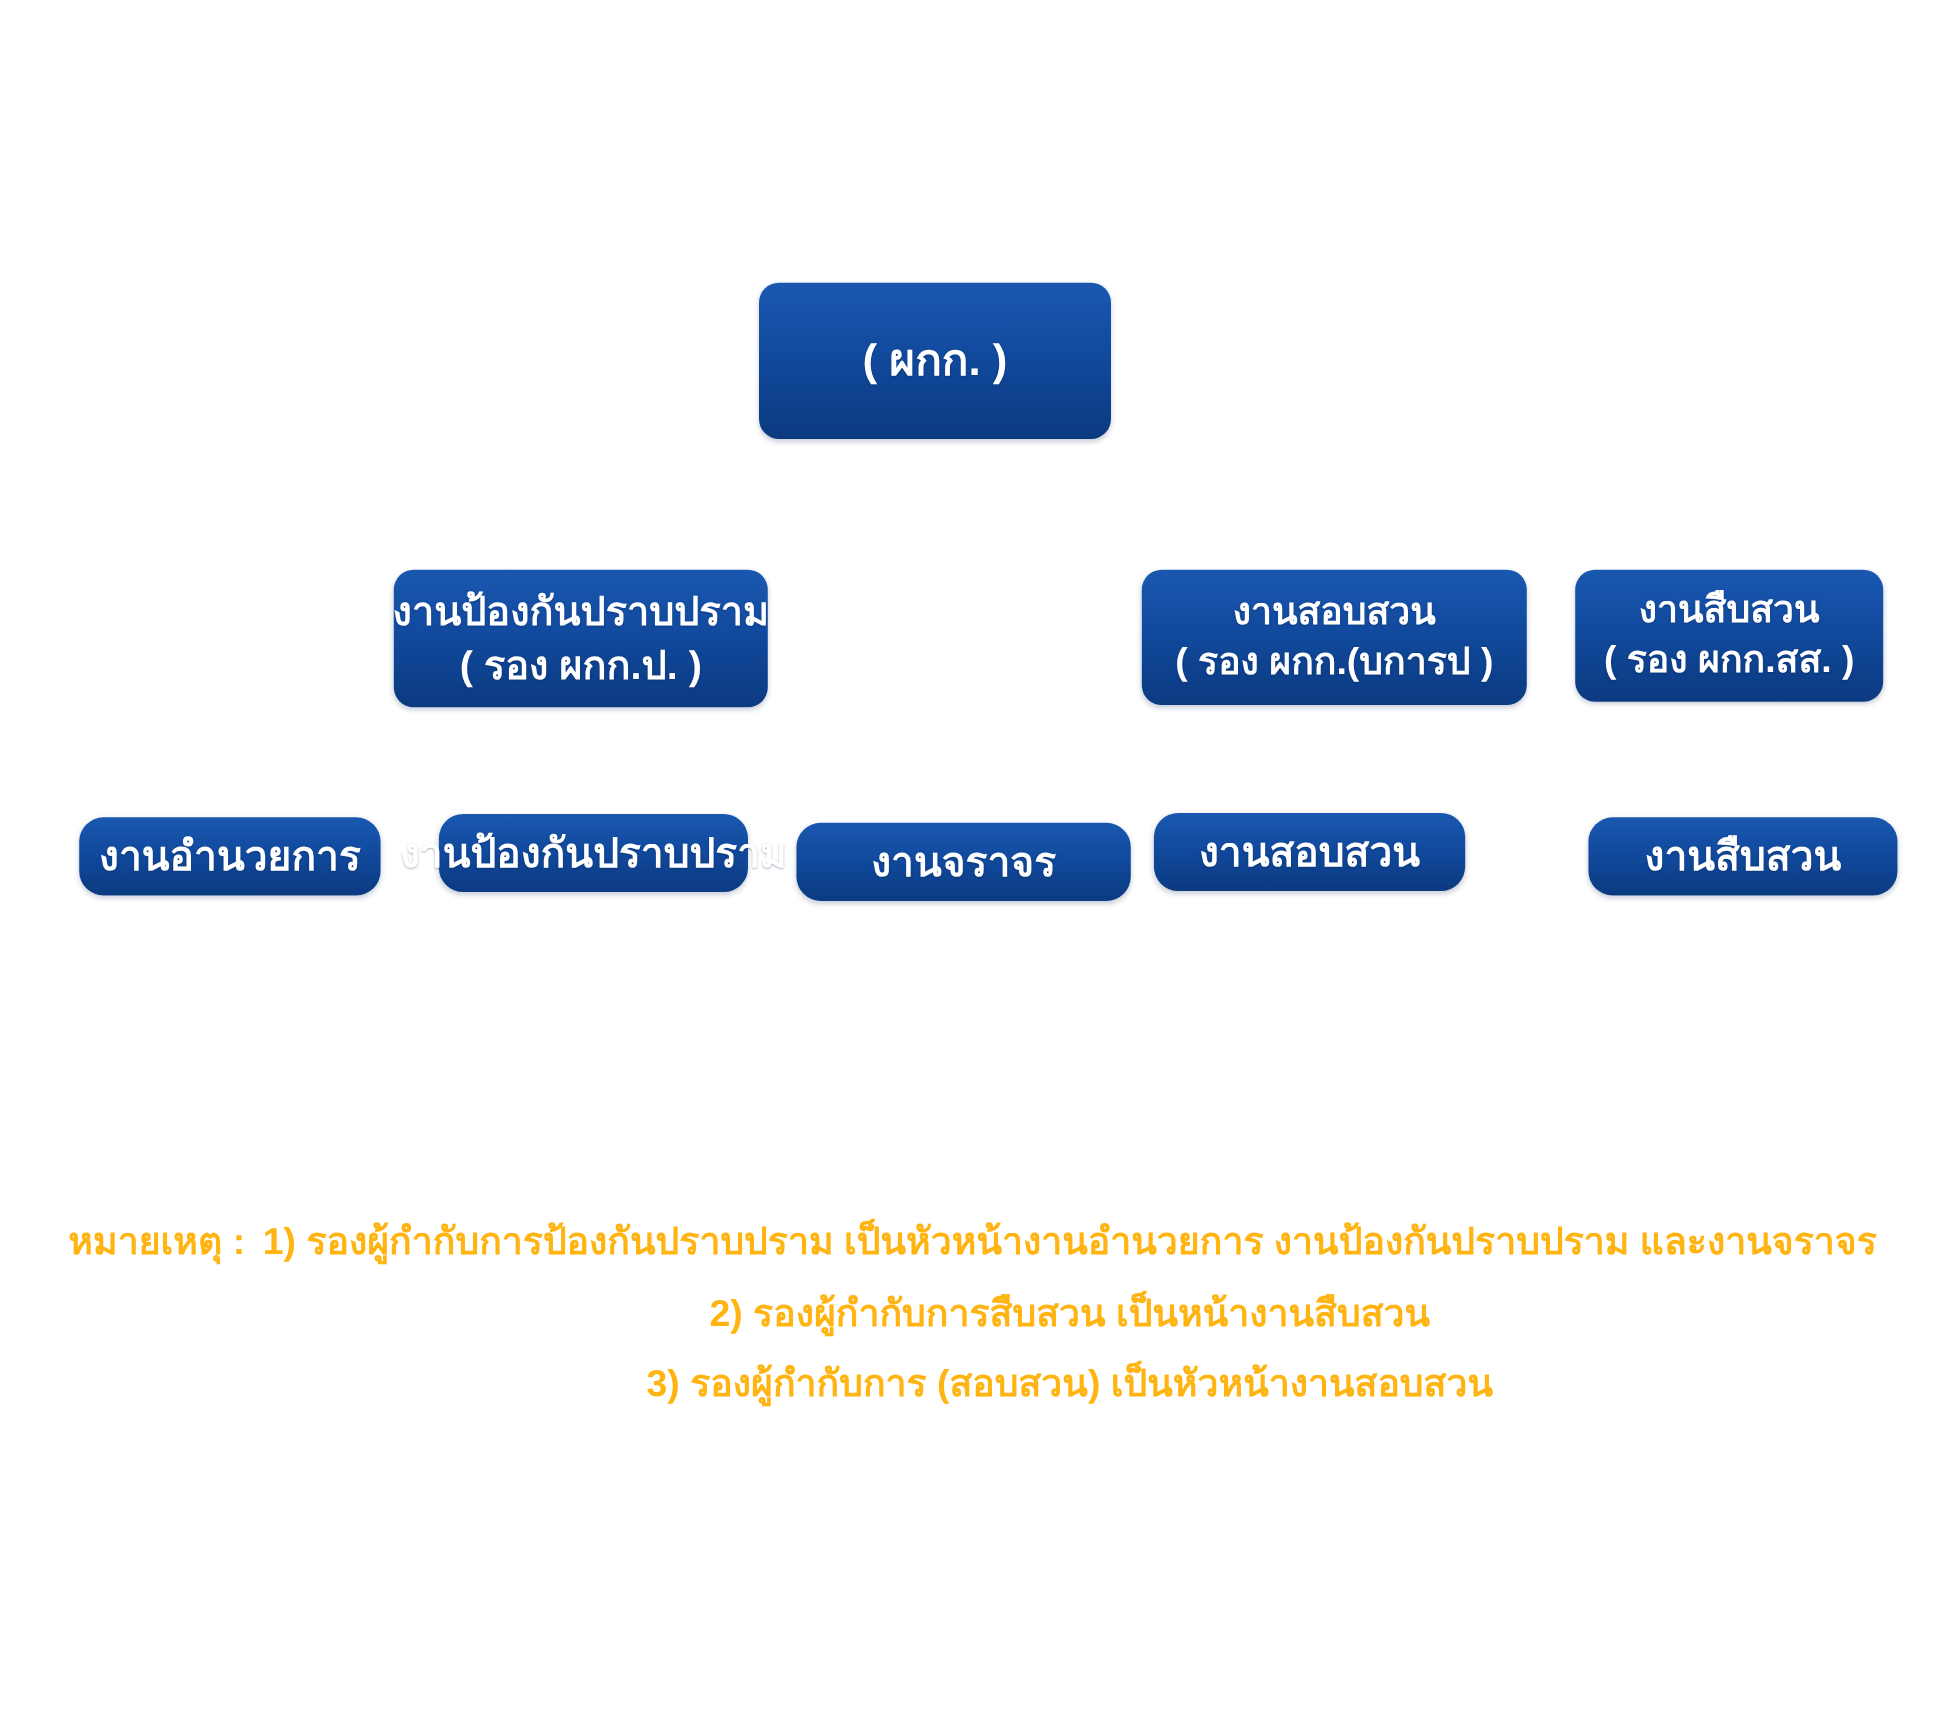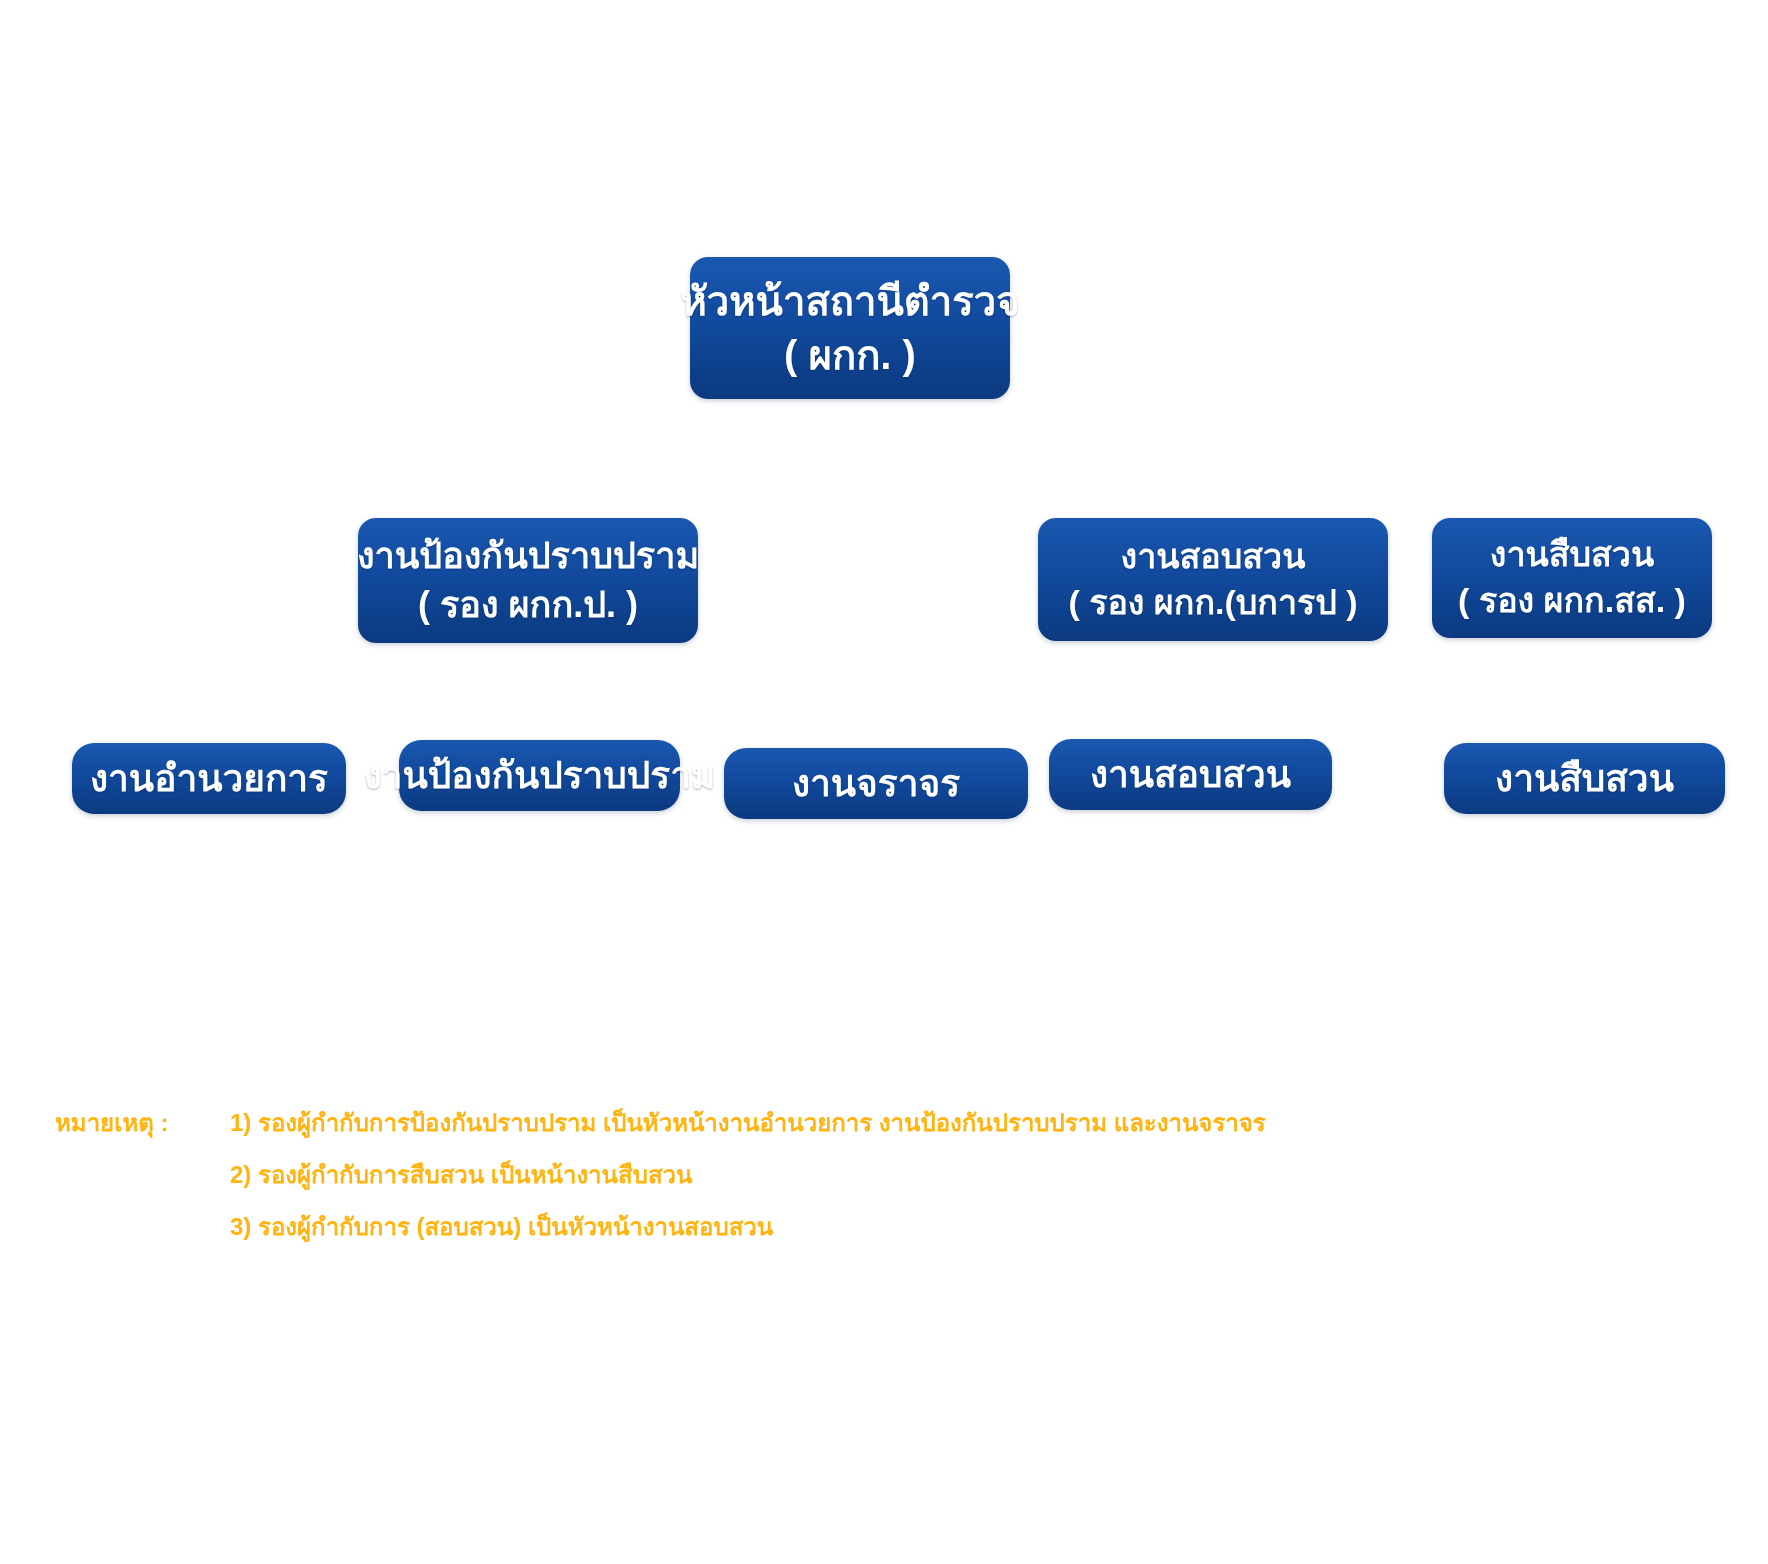--- a/index.html
+++ b/index.html
@@ -44,33 +44,33 @@
   .notes{
     position:absolute;
     left:55px;
     top:1108px;
     width:1660px;
     display:grid;
     grid-template-columns:175px 1fr;
     row-gap:22px;
     color:var(--note_text,#ffb412);
     font-weight:700;
-    font-size:24px;
+    font-size:34px;
     line-height:1.25;
+    text-align:center;
   }
   .note-prefix{white-space:nowrap;}
   .note-text{white-space:nowrap;}
 </style>
 </head>
 <body>
 
 <div class="canvas">
 
   <div class="node n-root">
-    <div class="l1">หัวหน้าสถานีตำรวจ</div>
     <div class="l2">( ผกก. )</div>
   </div>
 
   <div class="node n-l2a">
     <div class="l1">งานป้องกันปราบปราม</div>
     <div class="l2">( รอง ผกก.ป. )</div>
   </div>
 
   <div class="node n-l2b">
     <div class="l1">งานสอบสวน</div>

